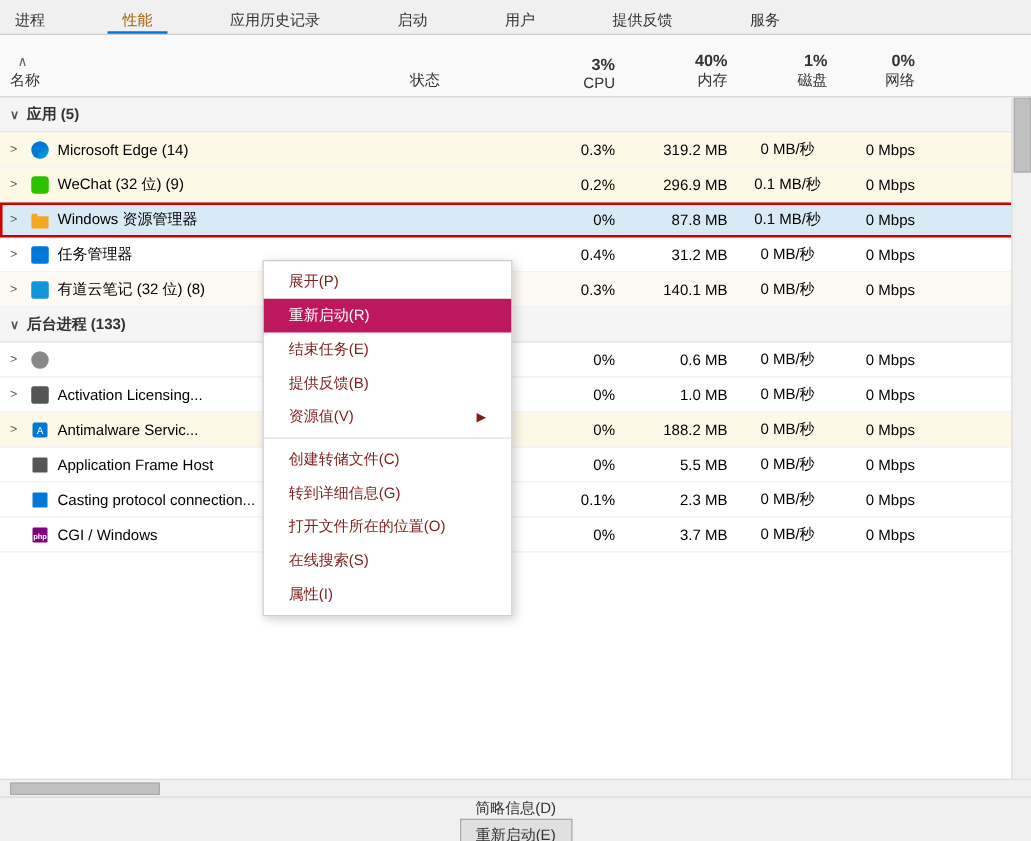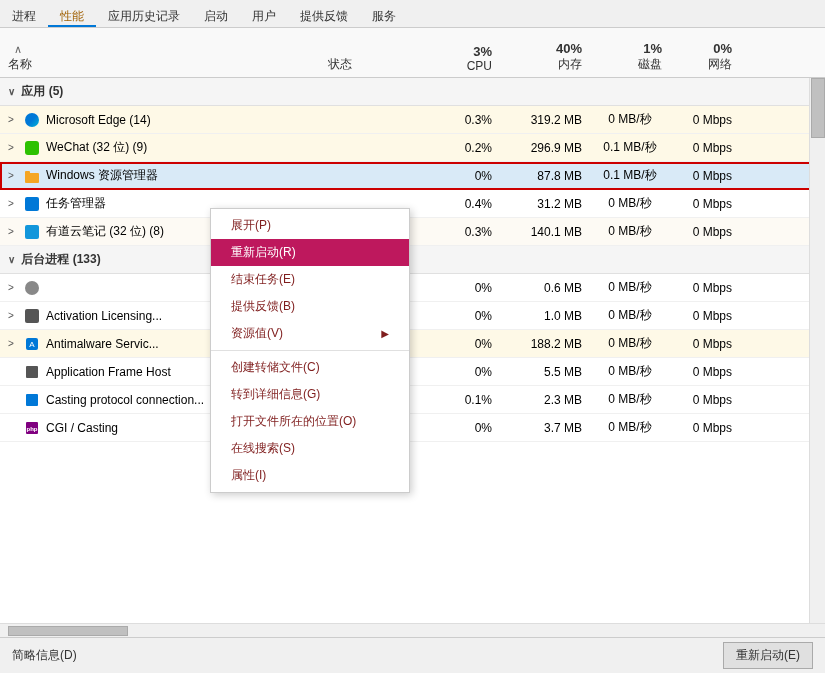--- a/index.html
+++ b/index.html
@@ -13,20 +13,21 @@
       position: relative;
     }
 
     
     .tab-bar {
       display: flex;
       background: #f0f0f0;
       border-bottom: 1px solid #ccc;
       padding: 4px 0 0 0;
       height: 28px;
+      gap: 38px;
     }
     .tab-item {
       padding: 4px 12px;
       font-size: 12px;
       cursor: pointer;
       color: #333;
       white-space: nowrap;
     }
     .tab-item.active {
       color: #a16207;
@@ -238,20 +239,21 @@
 
     
     .status-bar {
       height: 36px;
       background: #f0f0f0;
       border-top: 1px solid #ccc;
       display: flex;
       align-items: center;
       padding: 0 12px;
       justify-content: space-between;
+      flex-direction: column;
     }
     .status-left {
       font-size: 12px;
       color: #333;
     }
     .status-right {
       display: flex;
       align-items: center;
       gap: 8px;
     }
@@ -561,21 +563,21 @@
 
     <div class="proc-row">
       <div class="proc-name-cell">
         <span class="proc-expand" style="visibility:hidden">&gt;</span>
         <span class="proc-icon">
           <svg width="14" height="14" viewBox="0 0 14 14">
             <rect x="1" y="1" width="12" height="12" rx="1" fill="#800080"></rect>
             <text x="7" y="10" text-anchor="middle" fill="white" font-size="6" font-weight="bold">php</text>
           </svg>
         </span>
-        <span class="proc-text">CGI / Casting</span>
+        <span class="proc-text">CGI / Windows</span>
       </div>
       <div class="proc-status"></div>
       <div class="proc-cpu">0%</div>
       <div class="proc-mem">3.7 MB</div>
       <div class="proc-disk">0 MB/秒</div>
       <div class="proc-net">0 Mbps</div>
     </div>
 
     <div class="scrollbar-track">
       <div class="scrollbar-thumb"></div>

